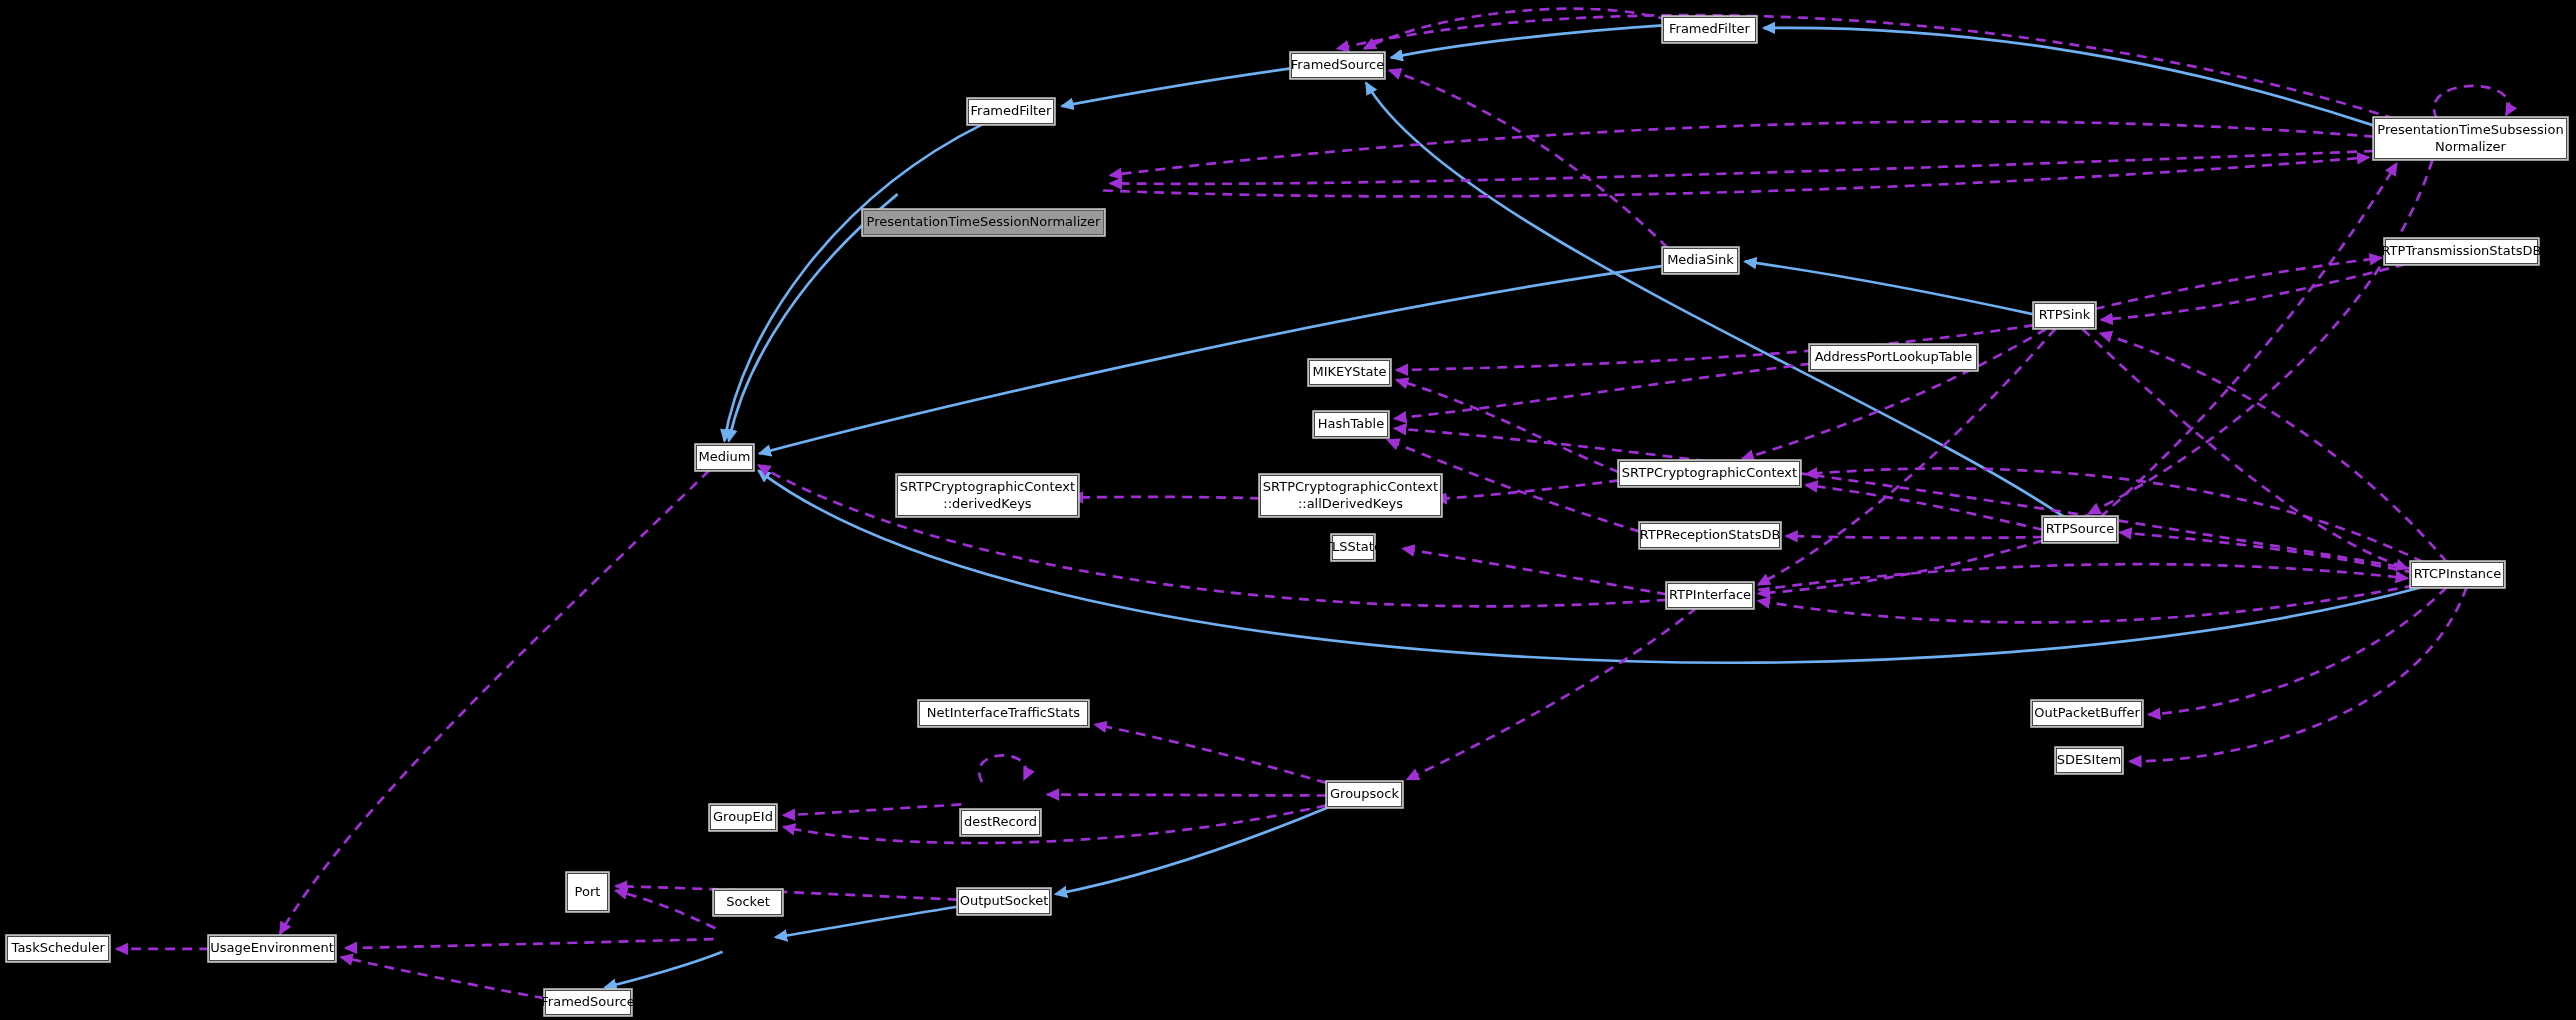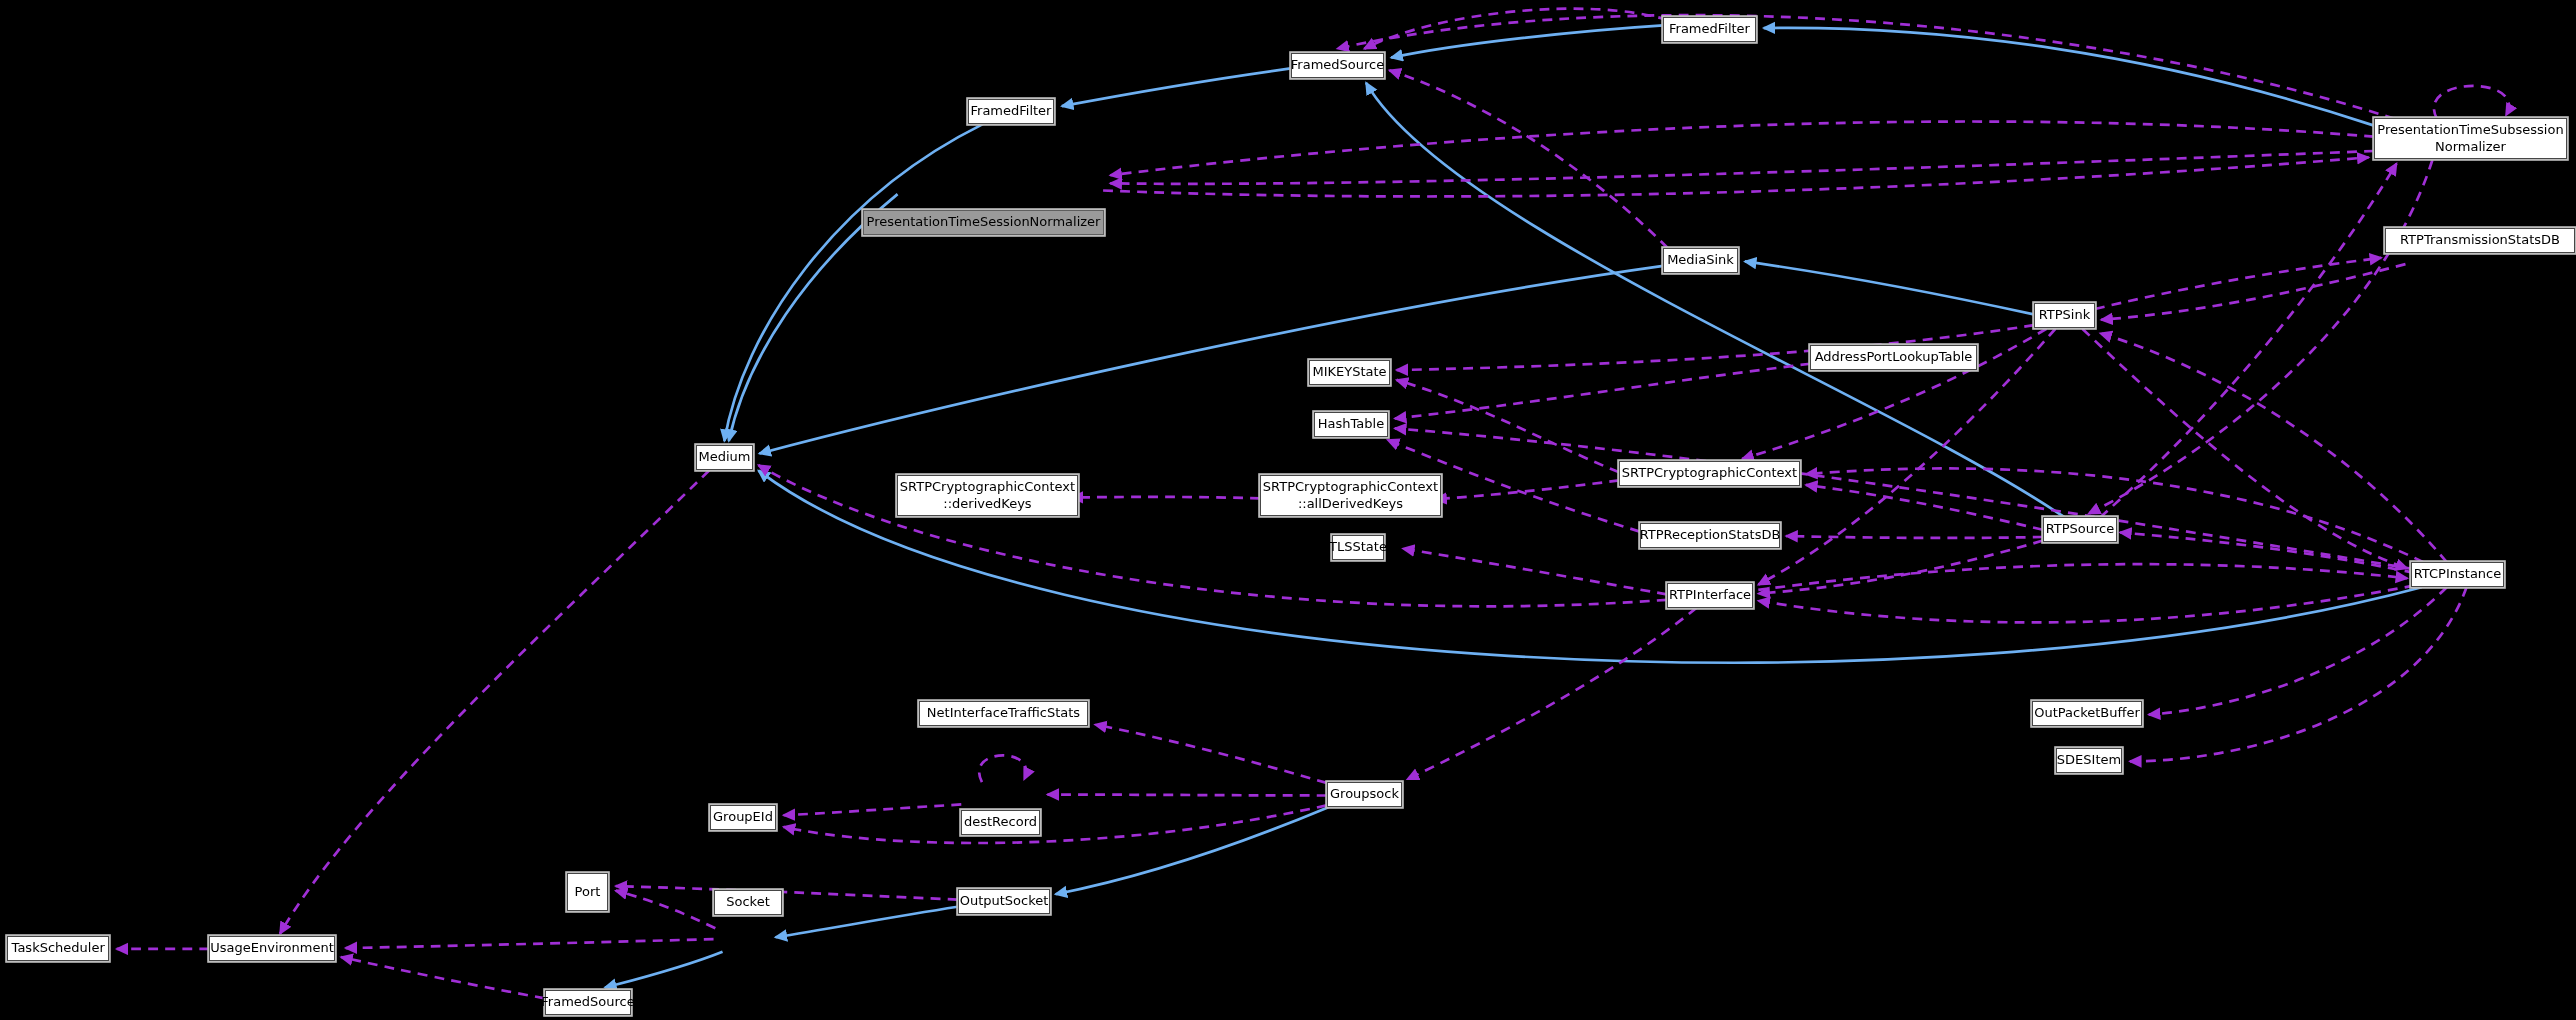--- a/index.html
+++ b/index.html
@@ -115,37 +115,37 @@
 
   <div class="node" style="left:1663px;top:17px;width:93px;height:25px">FramedFilter</div>
   <div class="node" style="left:1291px;top:53px;width:93px;height:25px">FramedSource</div>
   <div class="node" style="left:968px;top:99px;width:86px;height:25px">FramedFilter</div>
   <div class="node selected" style="left:863px;top:169px;width:241px;height:25px">PresentationTimeSessionNormalizer</div>
   <div class="node" style="left:2374px;top:118px;width:193px;height:41px">
     <span>PresentationTimeSubsession</span>
     <span>Normalizer</span>
   </div>
   <div class="node" style="left:1663px;top:248px;width:75px;height:25px">MediaSink</div>
-  <div class="node" style="left:2385px;top:228px;width:190px;height:25px">RTPTransmissionStatsDB</div>
+  <div class="node" style="left:2385px;top:239px;width:153px;height:25px">RTPTransmissionStatsDB</div>
   <div class="node" style="left:2034px;top:303px;width:61px;height:25px">RTPSink</div>
   <div class="node" style="left:1309px;top:360px;width:81px;height:25px">MIKEYState</div>
   <div class="node" style="left:1810px;top:345px;width:167px;height:25px">AddressPortLookupTable</div>
   <div class="node" style="left:1314px;top:412px;width:74px;height:25px">HashTable</div>
   <div class="node" style="left:696px;top:445px;width:57px;height:25px">Medium</div>
   <div class="node" style="left:897px;top:475px;width:181px;height:41px">
     <span>SRTPCryptographicContext</span>
     <span>::derivedKeys</span>
   </div>
   <div class="node" style="left:1260px;top:475px;width:181px;height:41px">
     <span>SRTPCryptographicContext</span>
     <span>::allDerivedKeys</span>
   </div>
   <div class="node" style="left:1619px;top:461px;width:181px;height:25px">SRTPCryptographicContext</div>
   <div class="node" style="left:1640px;top:523px;width:140px;height:25px">RTPReceptionStatsDB</div>
-  <div class="node" style="left:1332px;top:535px;width:52px;height:25px">TLSState</div>
+  <div class="node" style="left:1332px;top:535px;width:42px;height:25px">TLSState</div>
   <div class="node" style="left:1667px;top:583px;width:86px;height:25px">RTPInterface</div>
   <div class="node" style="left:2043px;top:517px;width:74px;height:25px">RTPSource</div>
   <div class="node" style="left:2411px;top:562px;width:93px;height:25px">RTCPInstance</div>
   <div class="node" style="left:2032px;top:701px;width:110px;height:25px">OutPacketBuffer</div>
   <div class="node" style="left:2056px;top:748px;width:66px;height:25px">SDESItem</div>
   <div class="node" style="left:919px;top:701px;width:169px;height:25px">NetInterfaceTrafficStats</div>
   <div class="node" style="left:961px;top:810px;width:79px;height:25px">destRecord</div>
   <div class="node" style="left:710px;top:805px;width:66px;height:25px">GroupEId</div>
   <div class="node" style="left:1327px;top:782px;width:75px;height:25px">Groupsock</div>
   <div class="node" style="left:567px;top:873px;width:41px;height:38px">Port</div>

